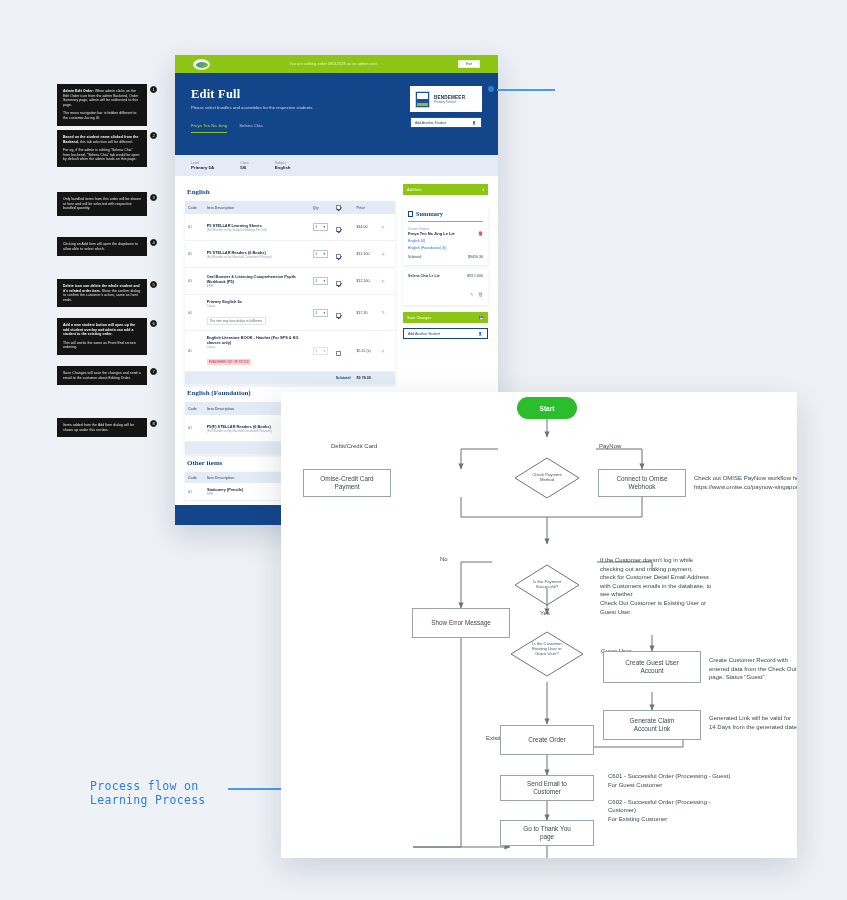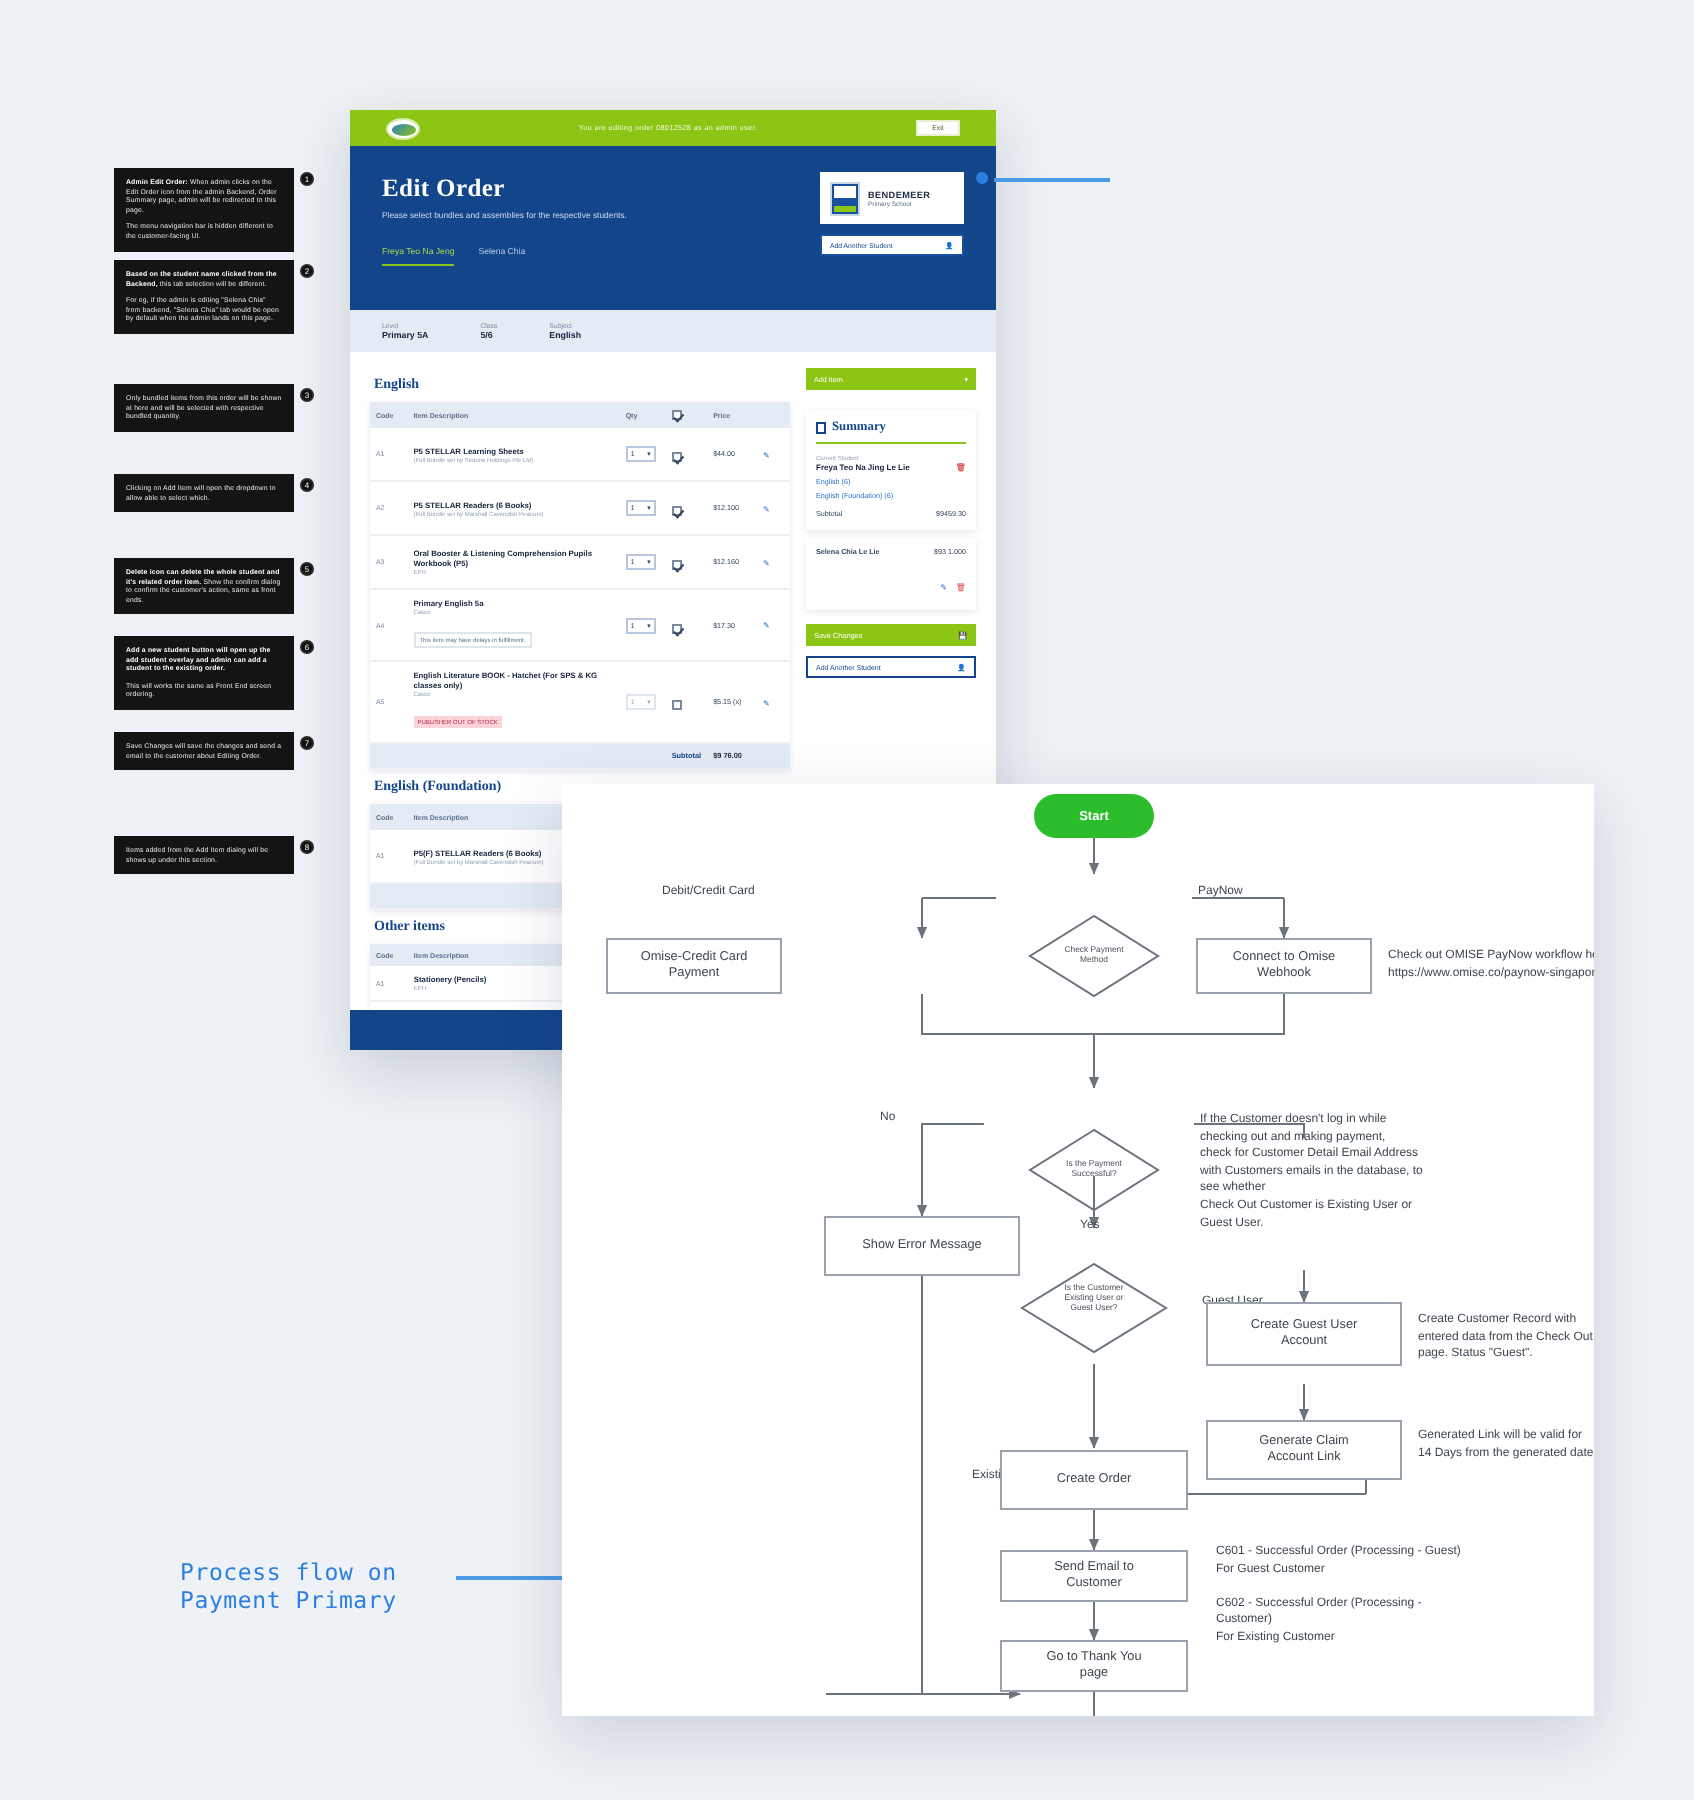--- a/index.html
+++ b/index.html
@@ -122,21 +122,21 @@
 
   <div class="window">
 
     <div class="topbar">
       <div class="logo-oval"></div>
       <div class="topbar-msg">You are editing order 08012528 as an admin user.</div>
       <div class="exit-btn">Exit</div>
     </div>
 
     <div class="hero">
-      <h1>Edit Order</h1>
+      <h1>Edit Full</h1>
       <p>Please select bundles and assemblies for the respective students.</p>
       <div class="tabs">
         <div class="tab active">Freya Teo Na Jeng</div>
         <div class="tab">Selena Chia</div>
       </div>
       <div class="school-card">
         <div class="crest"></div>
         <div>
           <div class="school-name">BENDEMEER</div>
           <div class="school-sub">Primary School</div>
@@ -419,21 +419,21 @@
       <div class="ann" style="left: 57px; top: 418px;">
         <p>Items added from the Add Item dialog will be shows up under this section.</p>
       </div>
       <div class="badge" style="left: 150px; top: 420px;">8</div>
     </div>
 
   <div class="callout-line" style="left:497px; top:89px; width:58px;"></div>
   <div class="callout-dot" style="left:488px; top:86px;"></div>
 
   <div class="callout" style="left:90px; top:779px;">Process flow on
-Payment Primary</div>
+Learning Process</div>
   <div class="callout-line" style="left:228px; top:788px; width:58px;"></div>
   <div class="callout-dot" style="left:287px; top:785px;"></div>
 
   <div class="flow">
     <svg width="516" height="466">
       <defs>
         <marker id="ah" markerWidth="7" markerHeight="7" refX="5.6" refY="2.6" orient="auto">
           <path d="M0,0 L6,2.6 L0,5.2 z" fill="#6b737d"></path>
         </marker>
       </defs>

